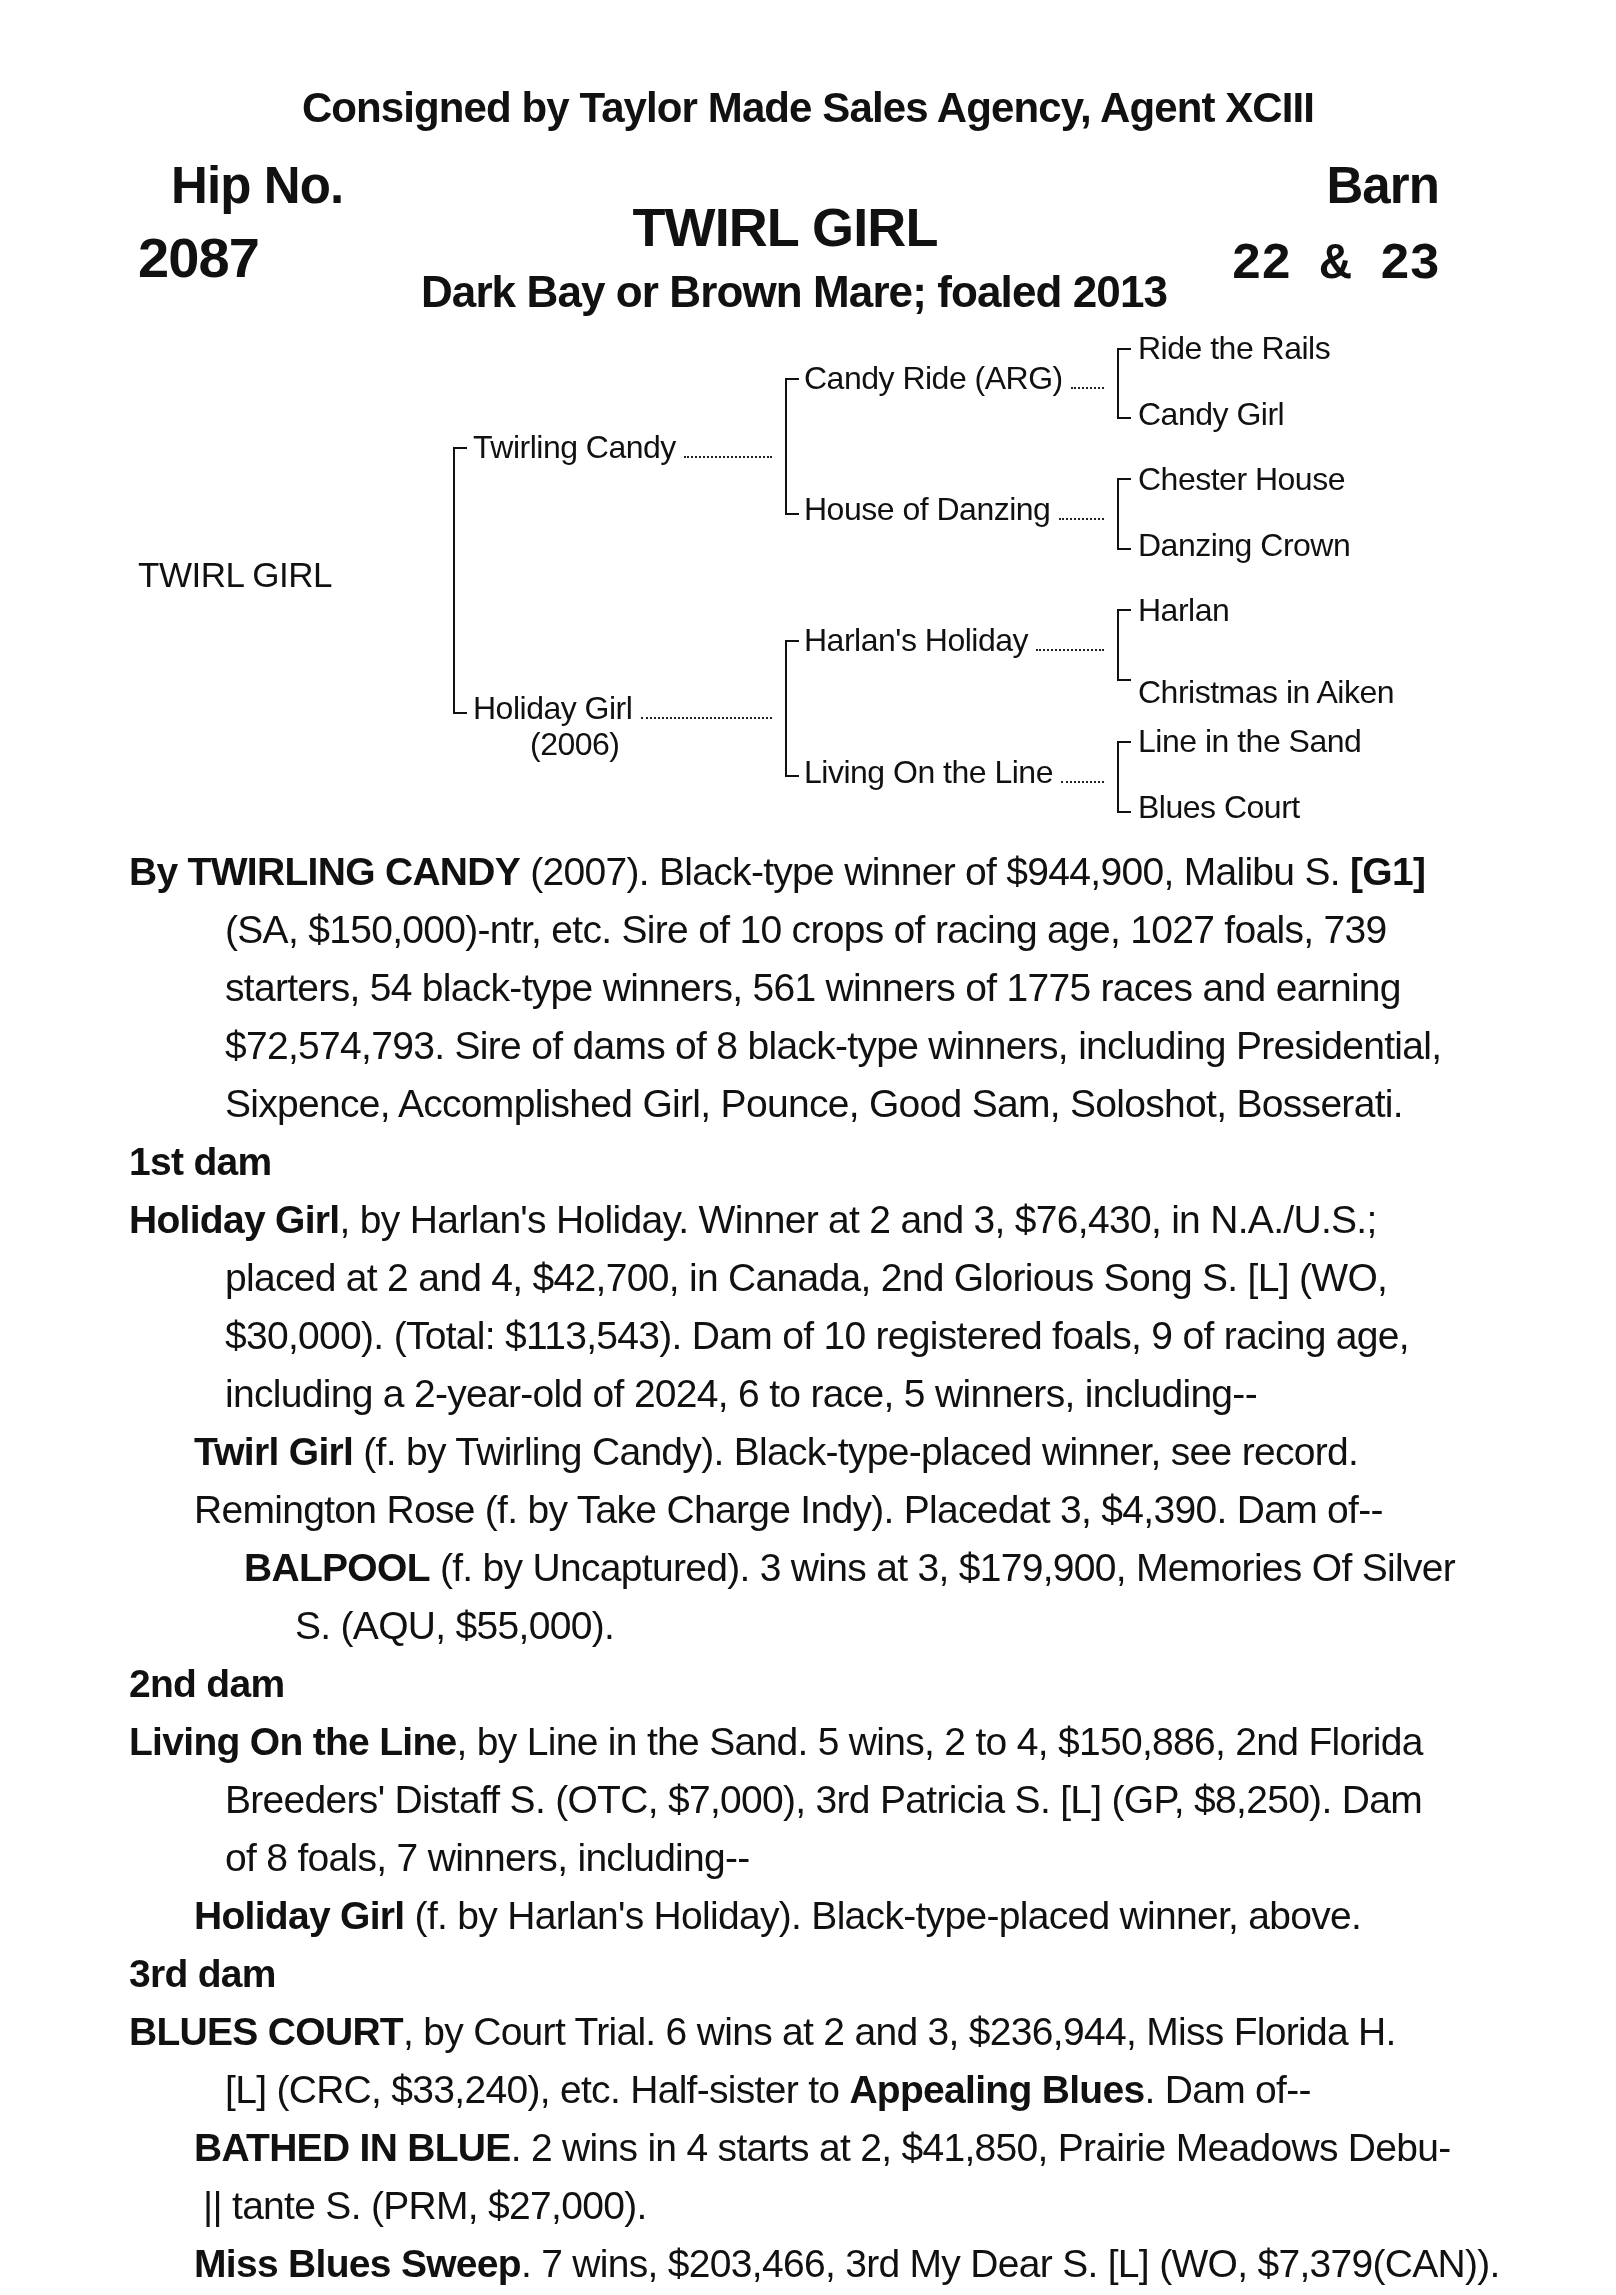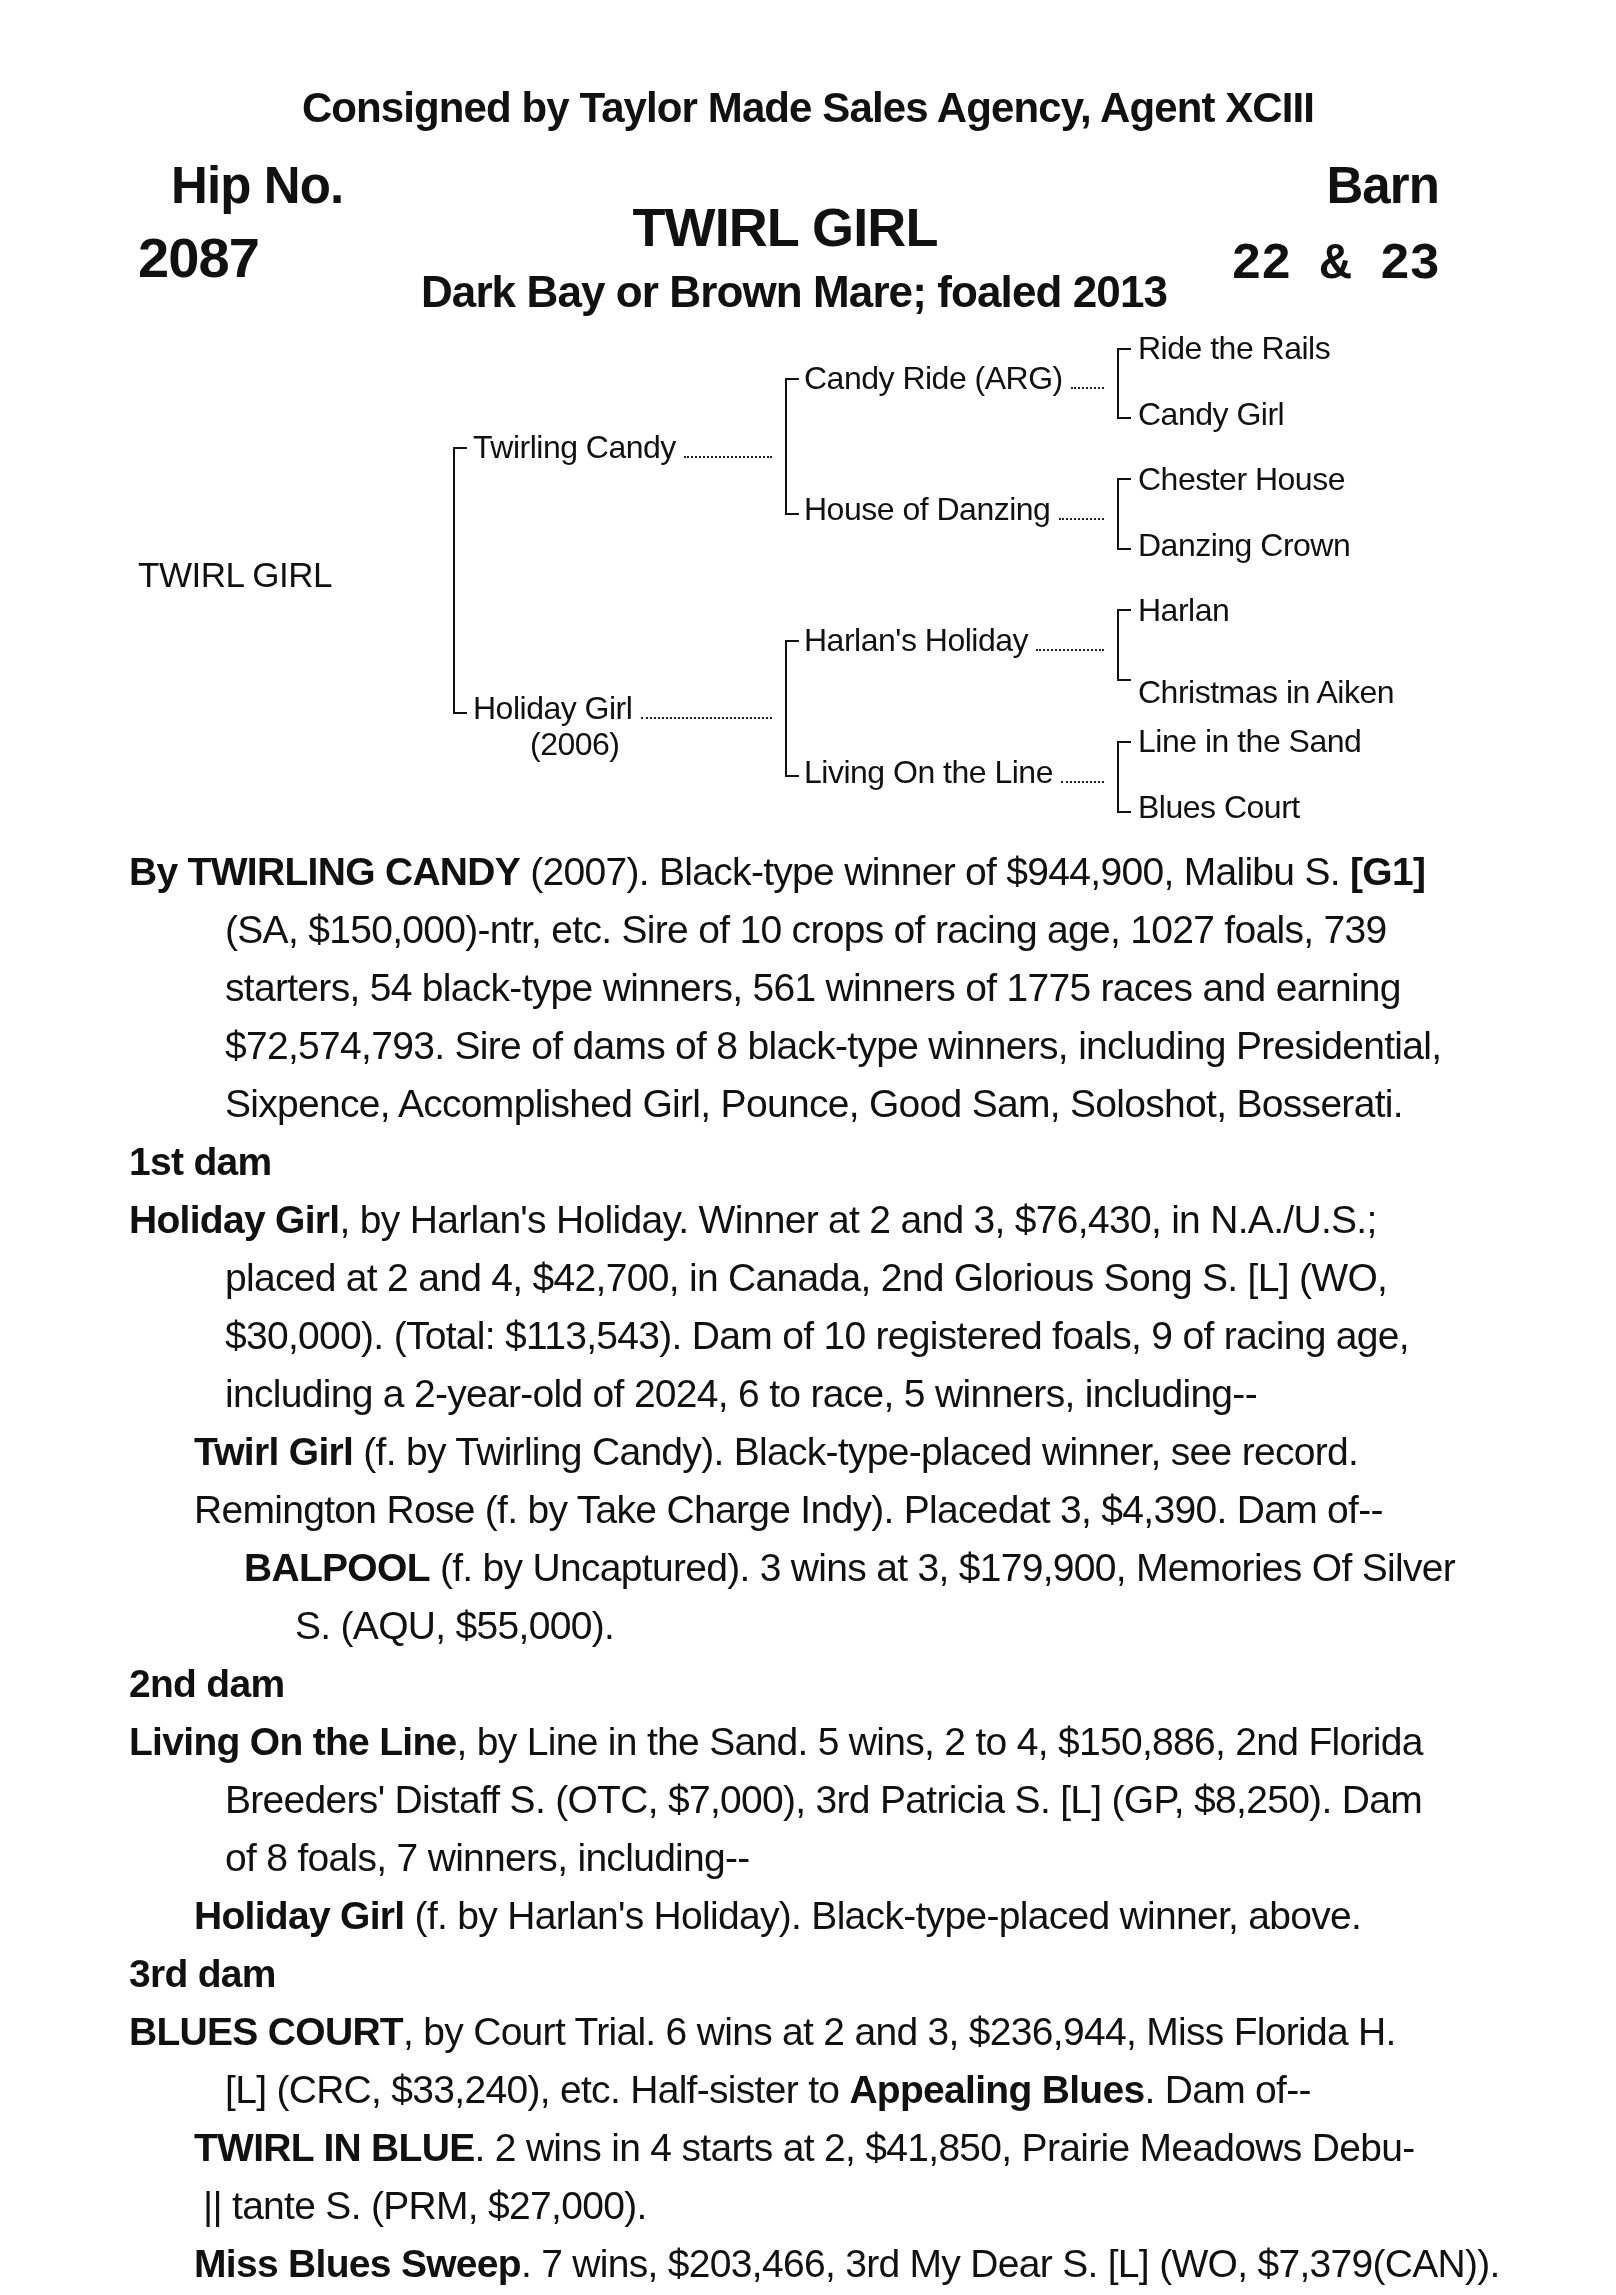--- a/index.html
+++ b/index.html
@@ -137,20 +137,20 @@
       <div class="line" style="padding-left: 115px;"><span class="b">BALPOOL</span><span> (f. by Uncaptured). 3 wins at 3, $179,900, Memories Of Silver</span></div>
       <div class="line" style="padding-left: 166px;"><span>S. (AQU, $55,000).</span></div>
       <div class="line" style="padding-left: 0px;"><span class="b">2nd dam</span></div>
       <div class="line" style="padding-left: 0px;"><span class="b">Living On the Line</span><span>, by Line in the Sand. 5 wins, 2 to 4, $150,886, 2nd Florida</span></div>
       <div class="line" style="padding-left: 96px;"><span>Breeders' Distaff S. (OTC, $7,000), 3rd Patricia S. [L] (GP, $8,250). Dam</span></div>
       <div class="line" style="padding-left: 96px;"><span>of 8 foals, 7 winners, including--</span></div>
       <div class="line" style="padding-left: 65px;"><span class="b">Holiday Girl</span><span> (f. by Harlan's Holiday). Black-type-placed winner, above.</span></div>
       <div class="line" style="padding-left: 0px;"><span class="b">3rd dam</span></div>
       <div class="line" style="padding-left: 0px;"><span class="b">BLUES COURT</span><span>, by Court Trial. 6 wins at 2 and 3, $236,944, Miss Florida H.</span></div>
       <div class="line" style="padding-left: 96px;"><span>[L] (CRC, $33,240), etc. Half-sister to </span><span class="b">Appealing Blues</span><span>. Dam of--</span></div>
-      <div class="line" style="padding-left: 65px;"><span class="b">TWIRL IN BLUE</span><span>. 2 wins in 4 starts at 2, $41,850, Prairie Meadows Debu-</span></div>
+      <div class="line" style="padding-left: 65px;"><span class="b">BATHED IN BLUE</span><span>. 2 wins in 4 starts at 2, $41,850, Prairie Meadows Debu-</span></div>
       <div class="line" style="padding-left: 74px;"><span>|| tante S. (PRM, $27,000).</span></div>
       <div class="line" style="padding-left: 65px;"><span class="b">Miss Blues Sweep</span><span>. 7 wins, $203,466, 3rd My Dear S. [L] (WO, $7,379(CAN)).</span></div>
       <div class="line" style="padding-left: 65px;"></div>
     </div>
 
 </div>
 
 
 </body></html>

